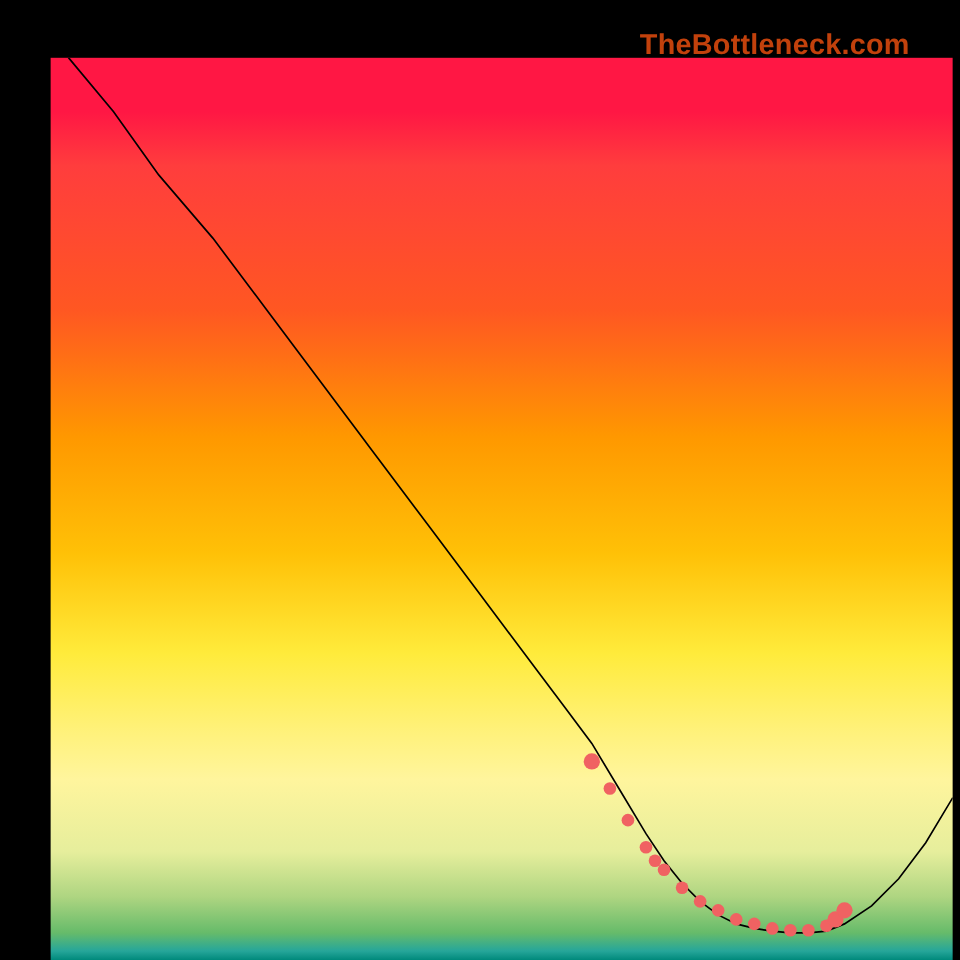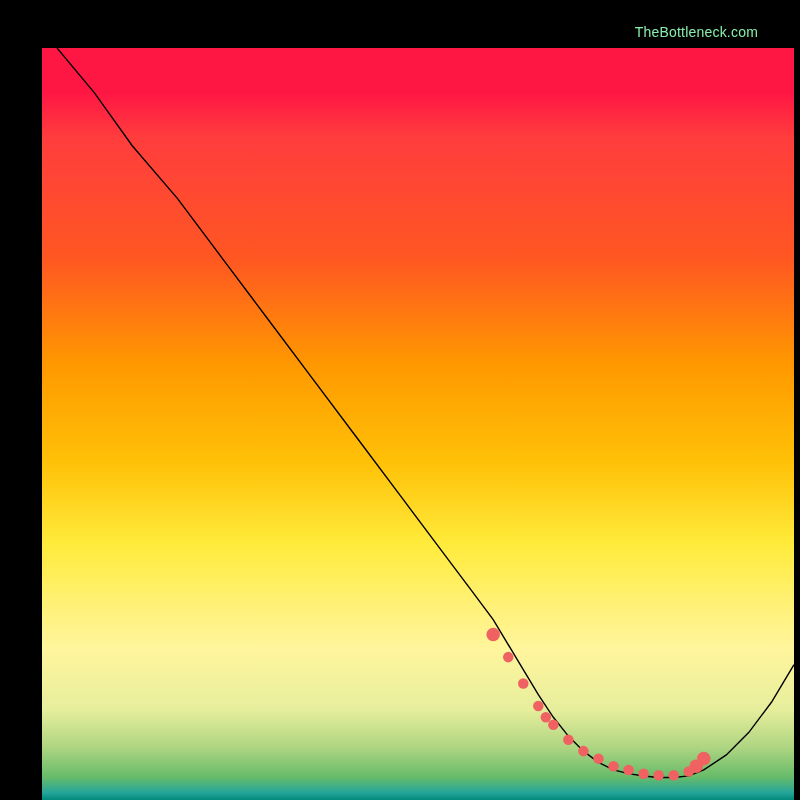--- a/index.html
+++ b/index.html
@@ -40,23 +40,23 @@
       #aed581 93%,
       #66bb6a 97%,
       #26a69a 99%,
       #00897b 100%
     );
   }
   .watermark {
     position: absolute;
     right: 24px;
     top: 6px;
-    color: #86efac;
-    font-size: 14px;
-    font-weight: 400;
+    color: #c2410c;
+    font-size: 24px;
+    font-weight: 700;
     letter-spacing: 0.2px;
     z-index: 10;
   }
   svg.curve {
     position: absolute;
     left: 0; top: 0;
     width: 100%;
     height: 100%;
     z-index: 5;
   }

